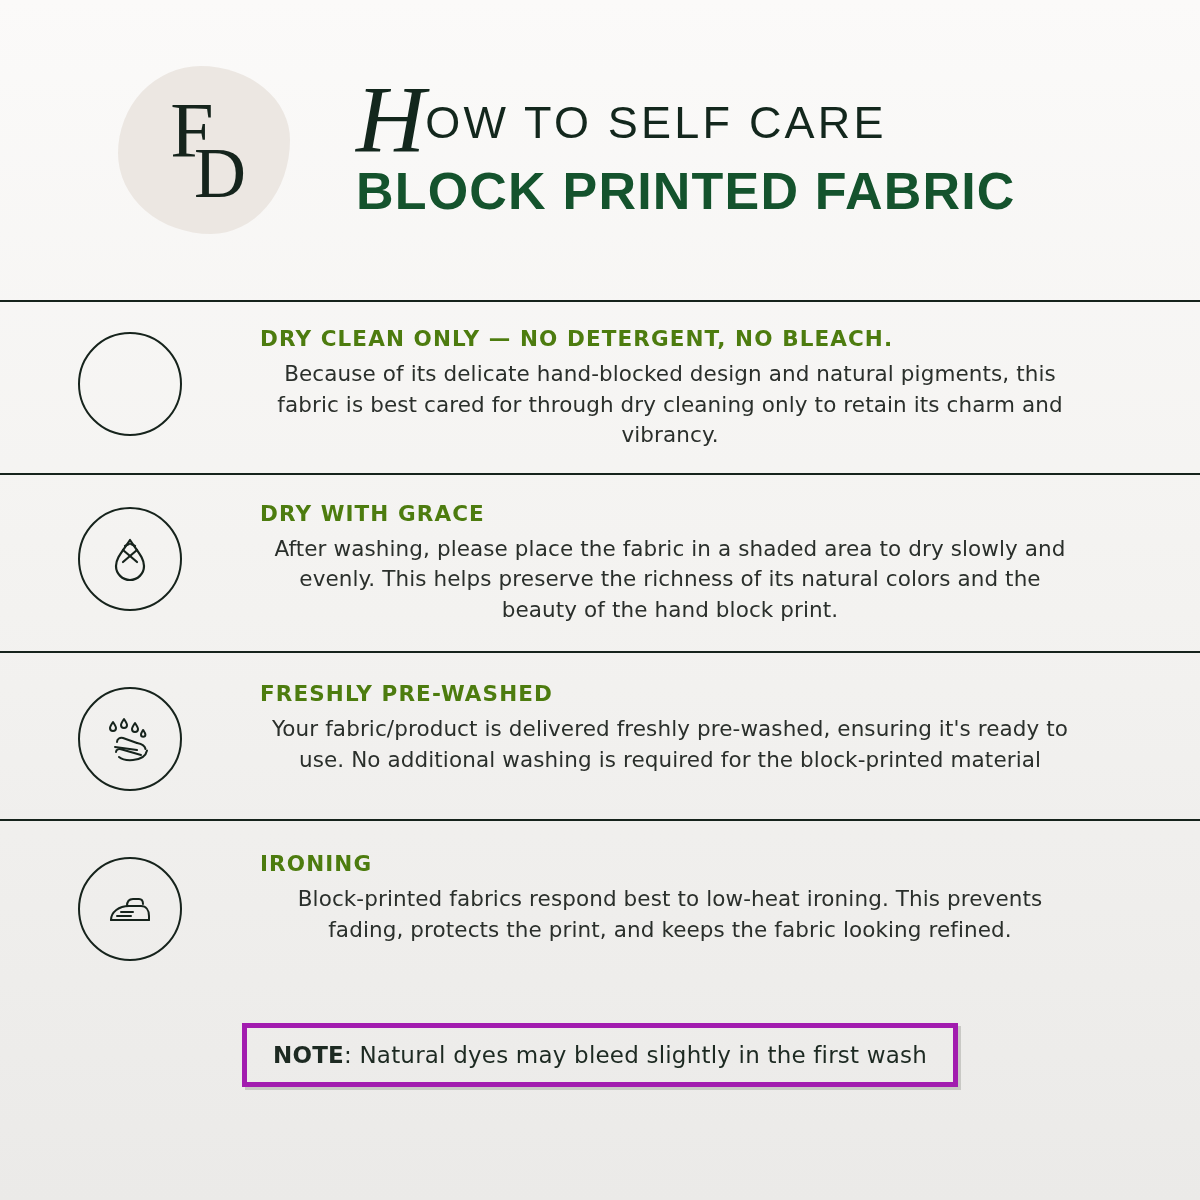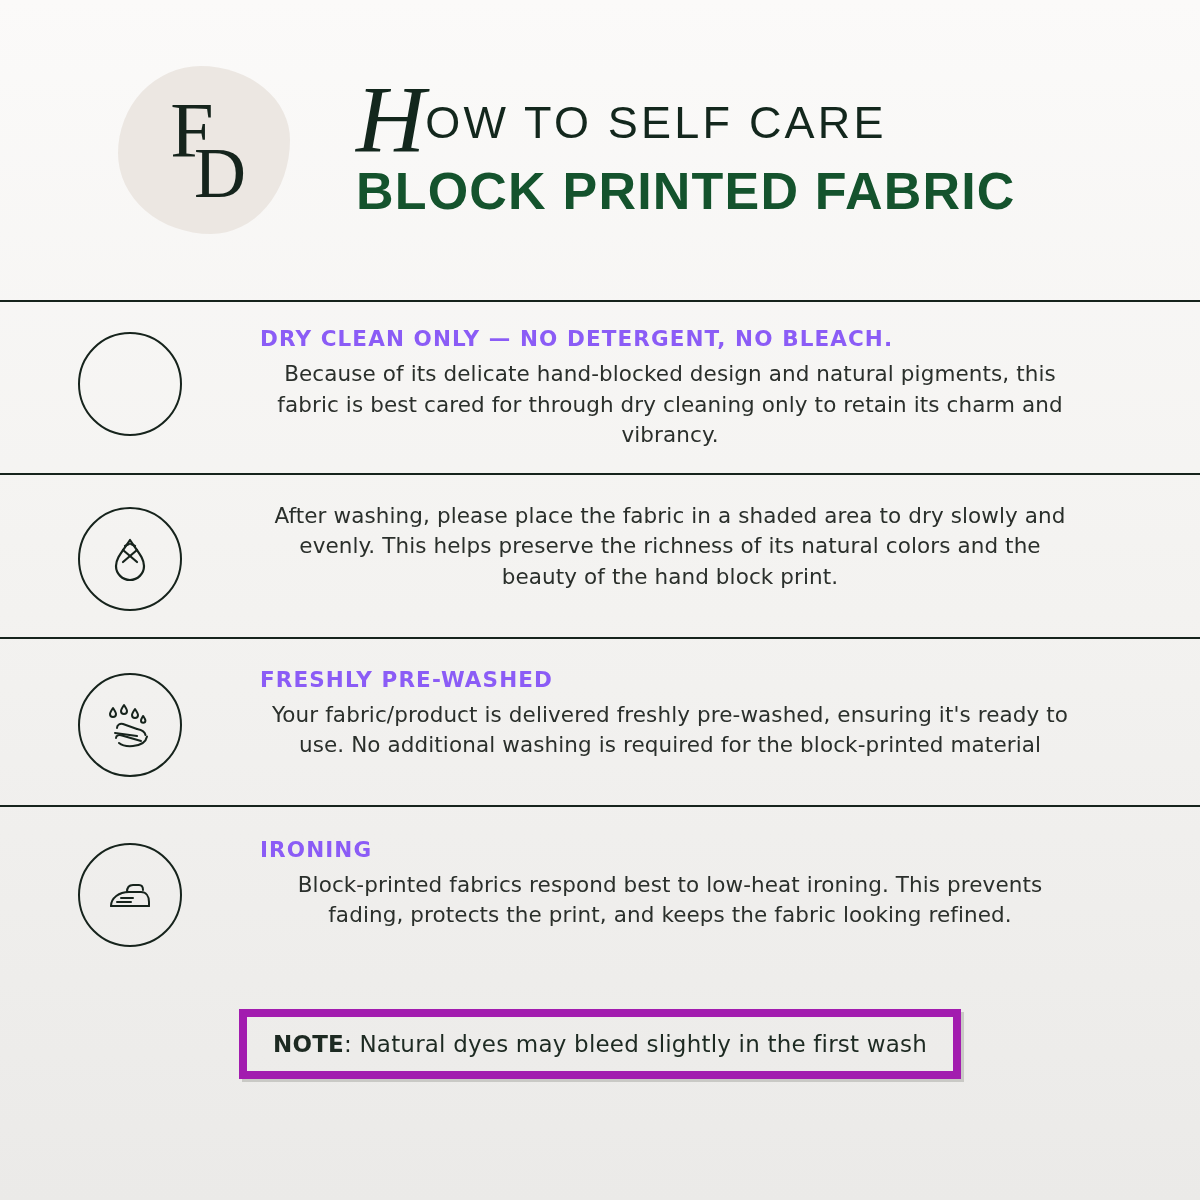--- a/index.html
+++ b/index.html
@@ -132,21 +132,21 @@
     box-sizing: border-box;
   }
   .text-cell {
     flex: 1 1 auto;
     padding-right: 60px;
   }
   .row-title {
     font-size: 21.5px;
     font-weight: bold;
     letter-spacing: 1.1px;
-    color: #8b5cf6;
+    color: #4d7c0f;
     margin: 0 0 8px 0;
   }
   .row-body {
     font-size: 21.5px;
     line-height: 1.42;
     color: #2a2f2b;
     letter-spacing: 0.1px;
     margin: 0;
     font-family: "DejaVu Sans", sans-serif;
     text-align: center;
@@ -158,21 +158,21 @@
   #row3 { padding-top: 28px; padding-bottom: 28px; }
   #row4 { padding-top: 30px; padding-bottom: 24px; }
 
   
   .note-wrap {
     display: flex;
     justify-content: center;
     margin-top: 38px;
   }
   .note-box {
-    border: 8px solid #a21caf;
+    border: 5px solid #a21caf;
     padding: 14px 26px;
     box-shadow: 3px 3px 0 0 #c9c9c5;
     background: transparent;
   }
   .note-text {
     font-size: 23px;
     color: #1d2a22;
     letter-spacing: 0.2px;
     font-family: "DejaVu Sans", sans-serif;
   }
@@ -220,20 +220,21 @@
         <svg width="62" height="62" viewBox="0 0 62 62" fill="none" stroke="#16231c" stroke-width="2.2" stroke-linecap="round" stroke-linejoin="round">
           <path d="M31 12 C23 24, 17 30, 17 38 A14 14 0 0 0 45 38 C45 30, 39 24, 31 12 Z"></path>
           <path d="M24 22 L38 34"></path>
           <path d="M38 22 L24 34"></path>
           <path d="M26 18 L30 16"></path>
           <path d="M36 18 L32 16"></path>
         </svg>
       </div>
     </div>
     <div class="text-cell">
+      <p class="row-title">DRY WITH GRACE</p>
       <p class="row-body">After washing, please place the fabric in a shaded area to dry slowly and evenly. This helps preserve the richness of its natural colors and the beauty of the hand block print.</p>
     </div>
   </div>
 
   <div class="rule"></div>
 
   <div class="row" id="row3">
     <div class="icon-cell">
       <div class="icon-circle">
         <svg width="66" height="66" viewBox="0 0 66 66" fill="none" stroke="#16231c" stroke-width="2" stroke-linecap="round" stroke-linejoin="round">

